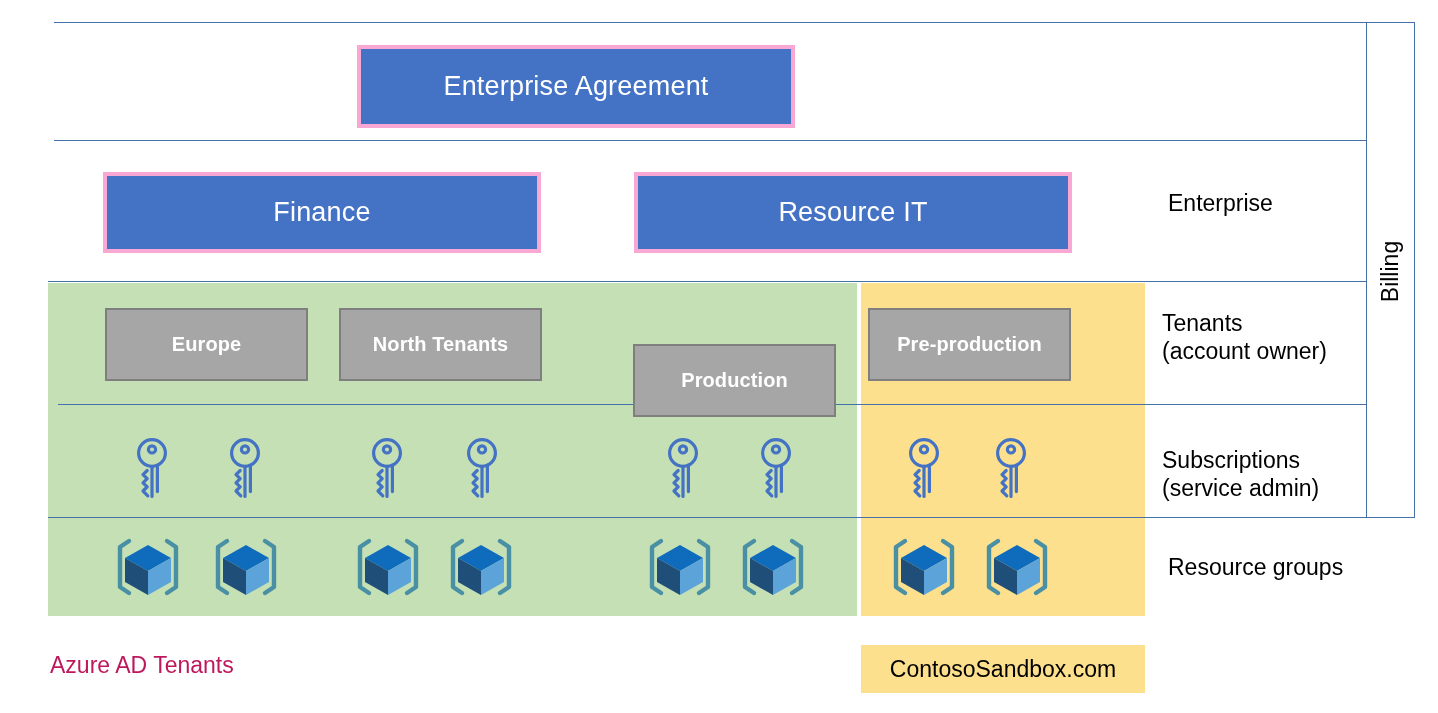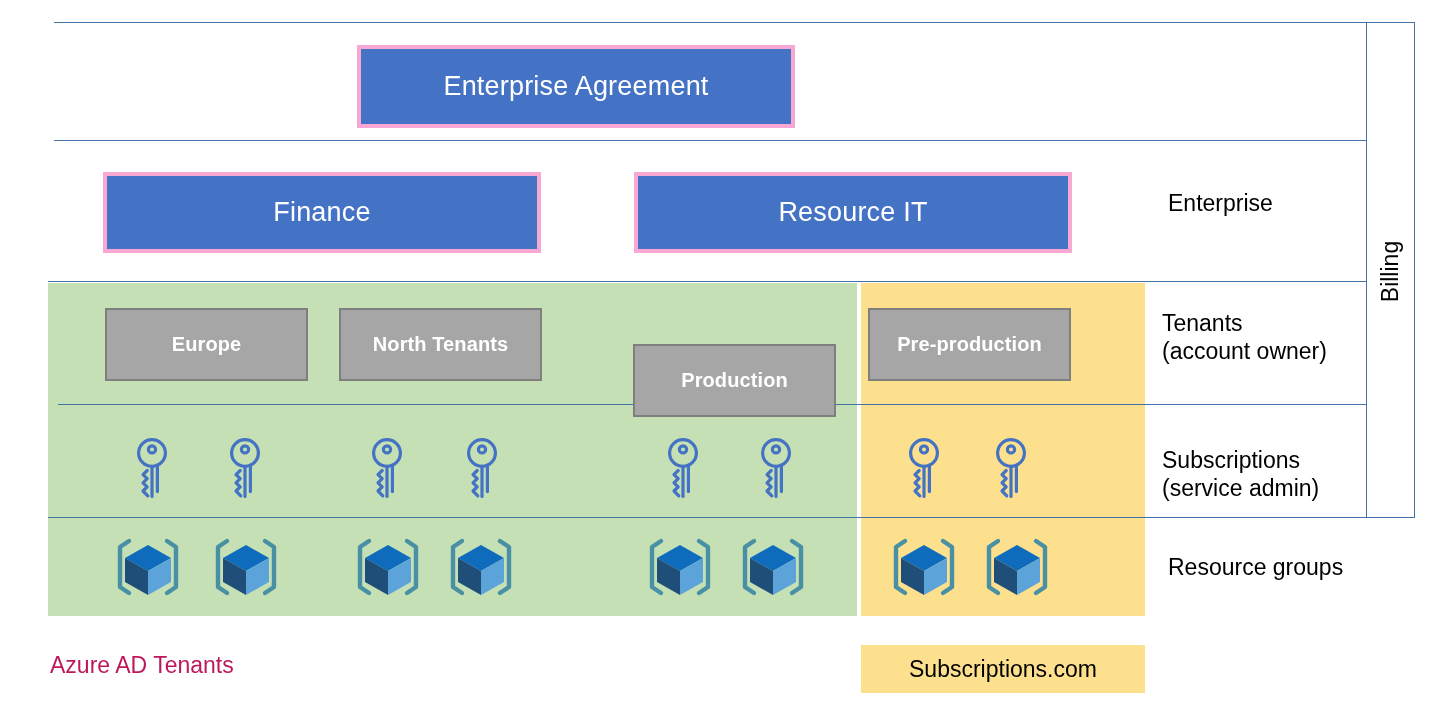--- a/index.html
+++ b/index.html
@@ -315,15 +315,15 @@
   <div class="row-label" style="left:1168px; top:189px;">Enterprise</div>
   <div class="row-label" style="left:1162px; top:309px;">Tenants
 (account owner)</div>
   <div class="row-label" style="left:1162px; top:446px;">Subscriptions
 (service admin)</div>
   <div class="row-label" style="left:1168px; top:553px;">Resource groups</div>
 
   <div class="billing-label" style="left:1350px; top:258px; width:80px; text-align:center;">Billing</div>
 
   <div class="tenant-title" style="left:50px; top:652px;">Azure AD Tenants</div>
-  <div class="tenant-bar band-yellow" style="left:861px; top:645px; width:284px; height:48px;">Subscriptions.com</div>
+  <div class="tenant-bar band-yellow" style="left:861px; top:645px; width:284px; height:48px;">ContosoSandbox.com</div>
 
 </div>
 
 </body></html>

